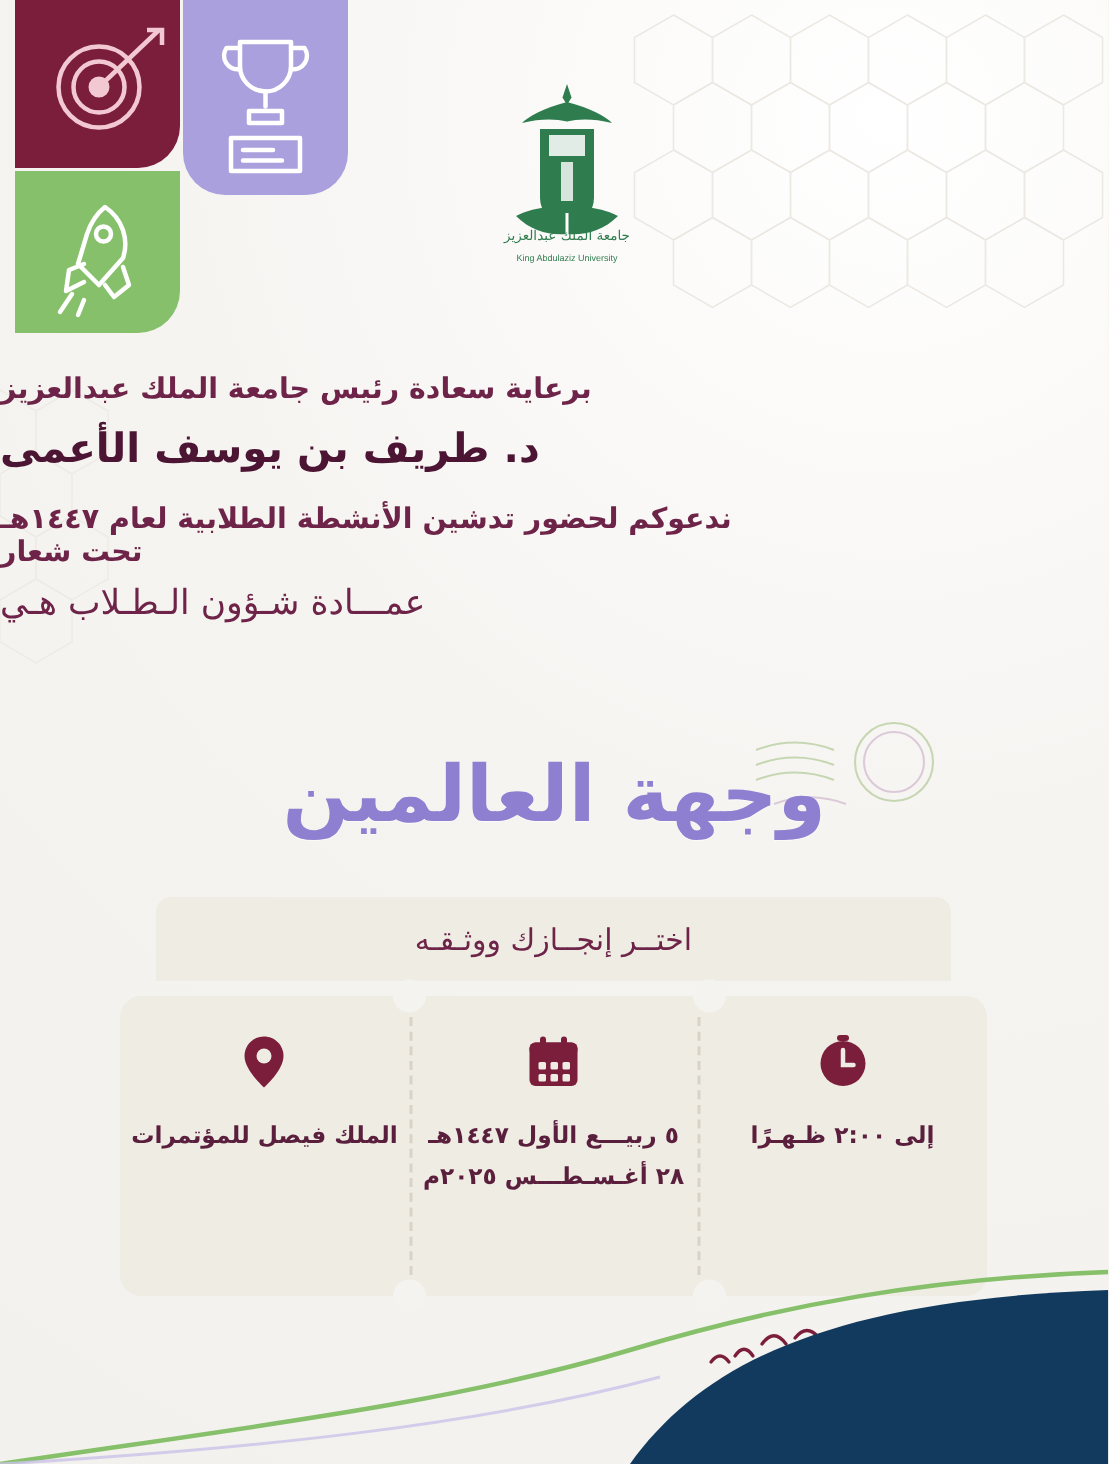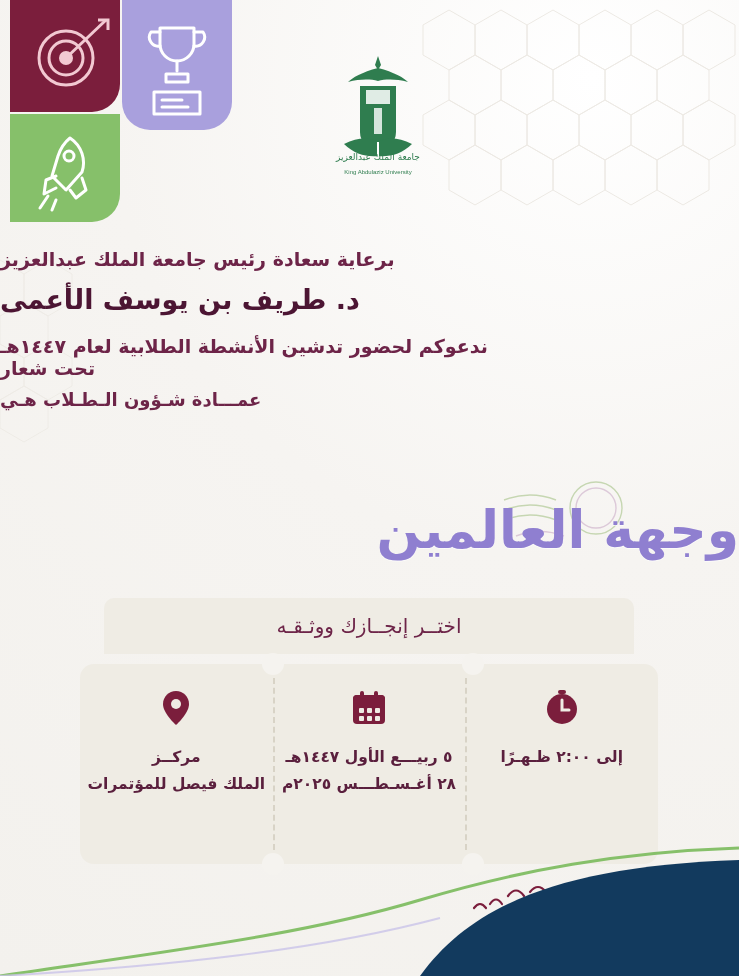--- a/index.html
+++ b/index.html
@@ -108,31 +108,32 @@
     color: #6d2448;
   }
   .line-under {
     font-size: 19px;
     font-weight: bold;
     color: #6d2448;
     letter-spacing: 3px;
     margin-bottom: 10px;
   }
   .line-dept {
-    font-size: 18px;
-    font-weight: bold;
+    font-size: 23px;
+    font-weight: normal;
     color: #6d2448;
     letter-spacing: 2px;
   }
 
   
   .slogan {
     position: absolute;
     top: 500px;
     left: 0; right: 0;
+    text-align: center;
     font-size: 52px;
     font-weight: bold;
     color: #8f7fd0;
     letter-spacing: 1px;
     text-shadow: 0 1px 0 rgba(255,255,255,0.6);
   }
   .stamp {
     position: absolute;
     top: 476px;
     left: 500px;
@@ -370,21 +371,20 @@
     <span class="notch-b2"></span>
     <span class="divider d1"></span>
     <span class="divider d2"></span>
 
     <div class="cell">
       <svg class="ic" viewBox="0 0 40 40" xmlns="http://www.w3.org/2000/svg">
         <path d="M20 3 c-7.2 0-13 5.8-13 13 0 9.6 13 21 13 21 s13-11.4 13-21 c0-7.2-5.8-13-13-13z" fill="#7b1e3c"></path>
         <circle cx="20" cy="16" r="5" fill="#efece4"></circle>
       </svg>
       <div class="txt">
-        <div>مركــز</div>
         <div>الملك فيصل للمؤتمرات</div>
       </div>
     </div>
 
     <div class="cell">
       <svg class="ic" viewBox="0 0 40 40" xmlns="http://www.w3.org/2000/svg">
         <rect x="4" y="7" width="32" height="29" rx="4" fill="#7b1e3c"></rect>
         <rect x="4" y="7" width="32" height="9" rx="4" fill="#7b1e3c"></rect>
         <rect x="11" y="3" width="4" height="8" rx="2" fill="#7b1e3c"></rect>
         <rect x="25" y="3" width="4" height="8" rx="2" fill="#7b1e3c"></rect>

